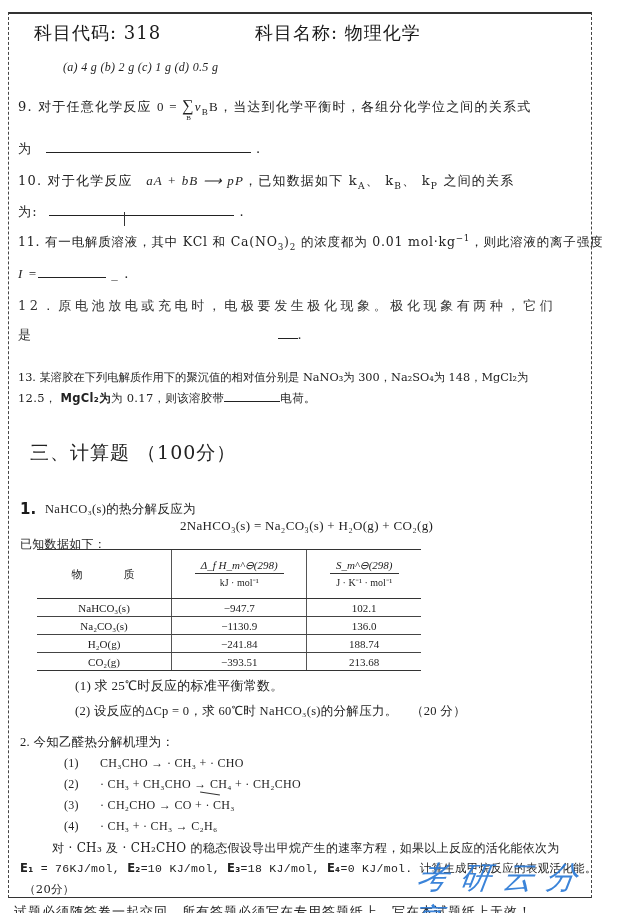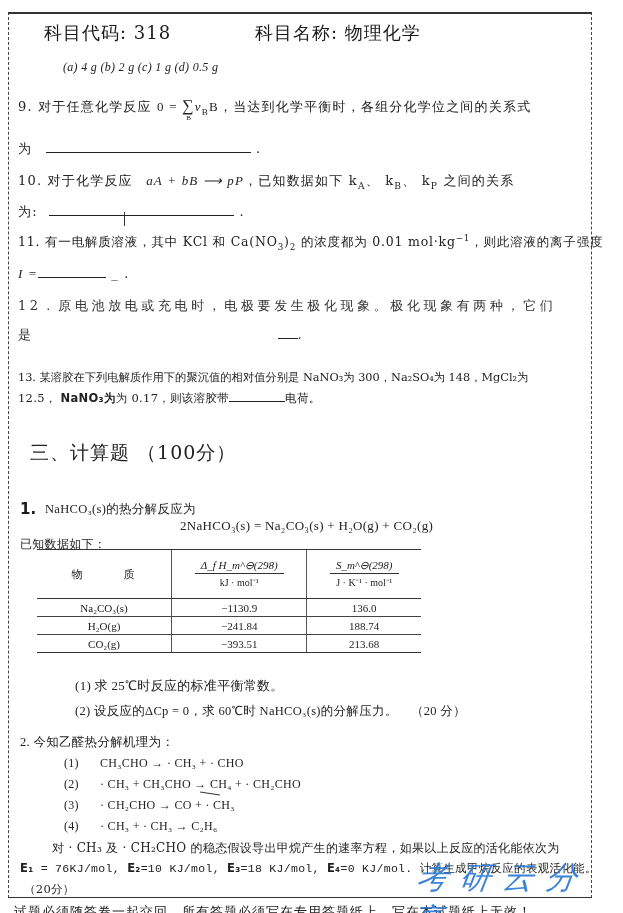--- a/index.html
+++ b/index.html
@@ -53,21 +53,21 @@
     opacity:0.92;
   }
   .footer-note { font-size:13px; letter-spacing:1px; color:#222; }
   .pen-mark { position:absolute; border-left:1.5px solid #333; }
 </style>
 </head>
 <body>
 
 <div class="page-frame"></div>
 
-<div class="abs hdr" style="left:44px; top:21px;">科目代码: 318</div>
+<div class="abs hdr" style="left:34px; top:21px;">科目代码: 318</div>
 <div class="abs hdr" style="left:255px; top:21px;">科目名称: 物理化学</div>
 
 <div class="abs sm formula ital" style="left:63px; top:60px; font-size:12px;">(a) 4 g  (b) 2 g  (c) 1 g  (d) 0.5 g</div>
 
 <div class="abs q" style="left:18px; top:97px;">
   <span>9. 对于任意化学反应 </span><span class="formula">0 = </span><span class="sigma formula"><span>∑</span><span class="sigma-sub">B</span></span><span class="formula ital">ν</span><sub class="formula">B</sub><span class="formula">B</span><span>，当达到化学平衡时，各组分化学位之间的关系式</span>
 </div>
 <div class="abs q" style="left:18px; top:140px;">
   <span>为</span>
   <span class="blank" style="width:205px; margin-left:8px;"></span>
@@ -95,41 +95,46 @@
 
 <div class="abs q" style="left:18px; top:297px; letter-spacing:3.6px; color:#333;">12．原电池放电或充电时，电极要发生极化现象。极化现象有两种，它们</div>
 <div class="abs q" style="left:18px; top:326px; color:#333;">
   <span>是</span>
   <span class="blank" style="width:20px; margin-left:240px;"></span><span>.</span>
 </div>
 
 <div class="abs sm" style="left:18px; top:370px; font-size:11.3px; letter-spacing:0;">13. 某溶胶在下列电解质作用下的聚沉值的相对值分别是 NaNO₃为 300，Na₂SO₄为 148，MgCl₂为</div>
 <div class="abs sm" style="left:18px; top:391px;">
   <span>12.5，</span>
-  <span style="font-weight:bold; font-family:'DejaVu Sans',sans-serif;">NaNO₃为</span><span>为 0.17，则该溶胶带</span><span class="blank" style="width:56px;"></span><span>电荷。</span>
+  <span style="font-weight:bold; font-family:'DejaVu Sans',sans-serif;">MgCl₂为</span><span>为 0.17，则该溶胶带</span><span class="blank" style="width:56px;"></span><span>电荷。</span>
 </div>
 
 <div class="abs section-title" style="left:30px; top:440px;">三、计算题 （100分）</div>
 
 <div class="abs" style="left:20px; top:500px; font-family:'DejaVu Sans',sans-serif; font-size:15px; font-weight:bold;">1.</div>
 <div class="abs sm formula" style="left:45px; top:501px; font-size:12.5px;">NaHCO₃(s)的热分解反应为</div>
 <div class="abs sm formula" style="left:180px; top:518px; font-size:13px;">2NaHCO₃(s) = Na₂CO₃(s) + H₂O(g) + CO₂(g)</div>
 <div class="abs sm" style="left:20px; top:536px; font-size:12px;">已知数据如下：</div>
 
 <div class="table-topline"></div>
 <table class="data">
   <tbody>
       <tr class="head">
     <th class="c1"><span style="letter-spacing:2px;">物　　　质</span></th>
     <th class="c2">
       <span class="frac"><span class="num">Δ_f H_m^⊖(298)</span><span class="den">kJ · mol⁻¹</span></span>
     </th>
     <th class="c3">
       <span class="frac"><span class="num">S_m^⊖(298)</span><span class="den">J · K⁻¹ · mol⁻¹</span></span>
     </th>
+  </tr>
+  <tr class="row">
+    <td class="c1">NaHCO₃(s)</td>
+    <td class="c2">−947.7</td>
+    <td class="c3">102.1</td>
   </tr>
   <tr class="row">
     <td class="c1">Na₂CO₃(s)</td>
     <td class="c2">−1130.9</td>
     <td class="c3">136.0</td>
   </tr>
   <tr class="row">
     <td class="c1">H₂O(g)</td>
     <td class="c2">−241.84</td>
     <td class="c3">188.74</td>

